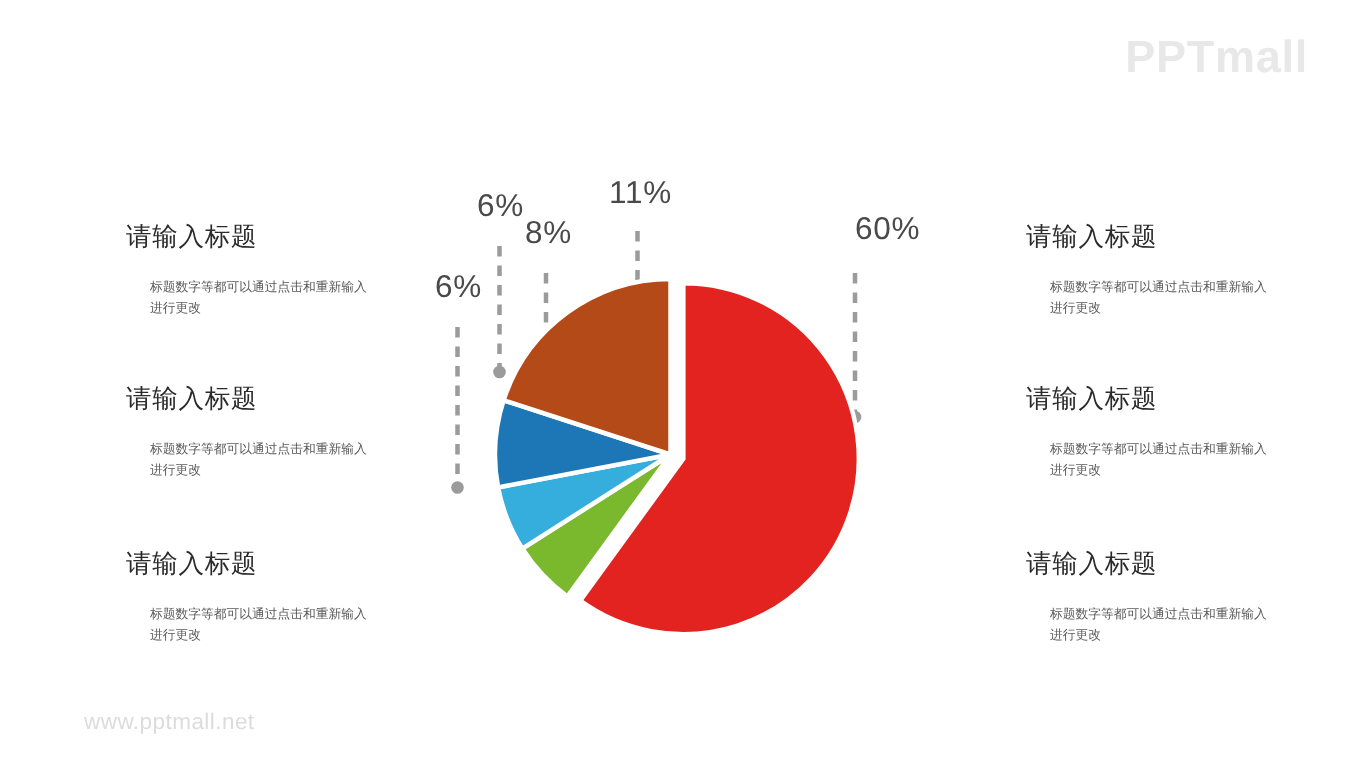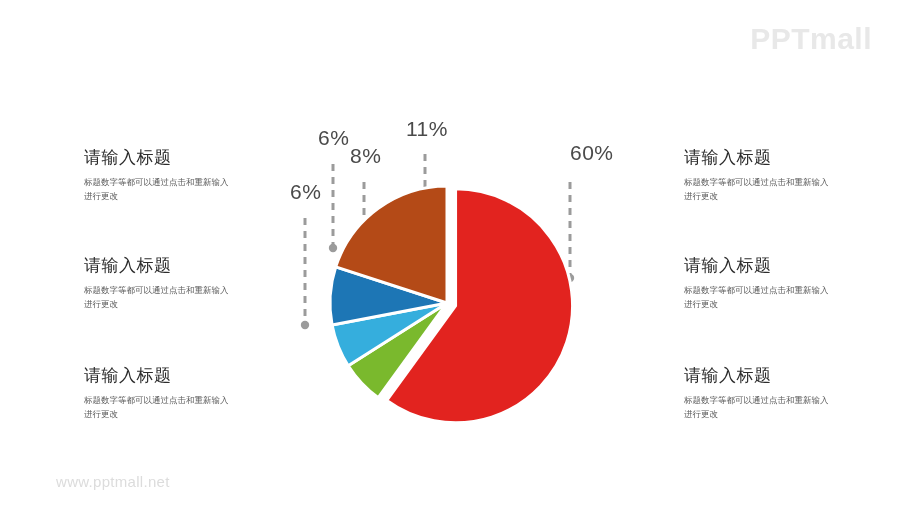--- a/index.html
+++ b/index.html
@@ -54,21 +54,21 @@
     color: #2b2b2b;
     letter-spacing: 0.5px;
     line-height: 1.15;
     margin: 0 0 7px 0;
     white-space: nowrap;
   }
   .block-body {
     font-size: 8.5px;
     color: #5a5a5a;
     line-height: 1.75;
-    margin: 0;
+    margin: 16px;
     width: 148px;
     word-break: break-all;
   }
 
   
   .chart-area {
     position: absolute;
     left: 260px;
     top: 110px;
     width: 390px;

